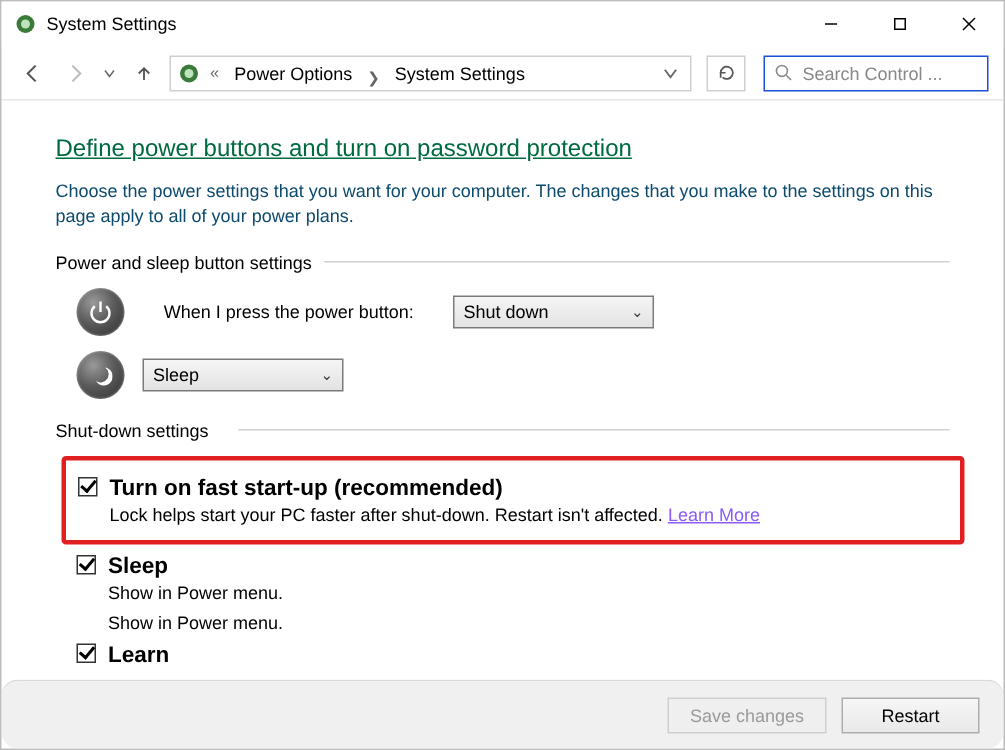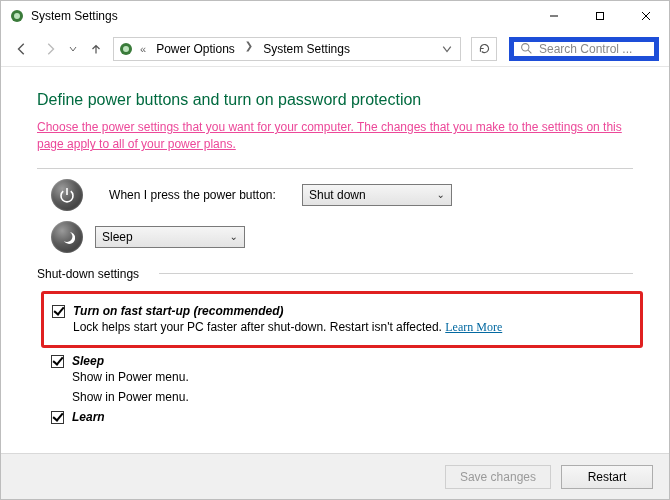--- a/index.html
+++ b/index.html
@@ -58,98 +58,98 @@
     flex: 1;
     height: 24px;
     border: 1px solid #cfcfcf;
     display: flex;
     align-items: center;
     padding: 0 4px;
     gap: 6px;
     background: #fff;
   }
   .addressbar .addr-icon { width: 16px; height: 16px; display: inline-flex; align-items: center; justify-content: center; }
-  .breadcrumb { display: flex; align-items: flex-start; gap: 4px; font-size: 12px; color: #000; }
+  .breadcrumb { display: flex; align-items: flex-end; gap: 4px; font-size: 12px; color: #000; }
   .breadcrumb .chev { color: #666; padding: 0 2px; font-size: 10px; }
   .breadcrumb .seg { padding: 2px 4px; }
   .addressbar .addr-spacer { flex: 1; }
   .addr-caret { width: 18px; display:flex; justify-content:center; color:#666; }
   .refresh-btn {
     width: 26px; height: 24px; border: 1px solid #cfcfcf; display: flex; align-items: center; justify-content: center;
     margin-left: 4px;
   }
   .searchbox {
-    width: 150px; height: 24px; border: 5px solid #1d4ed8; display: flex; align-items: center;
+    width: 150px; height: 24px; border: 1px solid #1d4ed8; display: flex; align-items: center;
     padding: 0 6px; color: #888; margin-left: 6px; gap: 6px;
   }
   .searchbox svg { width: 13px; height: 13px; flex: 0 0 auto; }
   .searchbox .placeholder { white-space: nowrap; overflow: hidden; text-overflow: ellipsis; font-size:12px; }
 
   
   .content {
     position: relative;
     padding: 16px 36px 0 36px;
     height: calc(100% - 30px - 36px - 46px);
     overflow: hidden;
   }
-  .page-title { color: #006a3f; font-size: 16px; margin: 8px 0 10px 0; }
-  .page-desc { font-size: 12px; color: #ec4899; line-height: 1.45; margin: 0 0 14px 0; text-decoration: underline; }
+  .page-title { color: #006a3f; font-size: 16px; margin: 8px 0 10px 0; text-decoration: underline; }
+  .page-desc { font-size: 12px; color: #0c4a6e; line-height: 1.45; margin: 0 0 14px 0; }
 
   .section-label-row {
     display: flex; align-items: center; gap: 8px; margin: 6px 0 10px 0;
   }
   .section-label-row .lbl { font-size: 12px; color: #000; white-space: nowrap; }
   .section-label-row .rule { flex: 1; height: 1px; background: #d0d0d0; }
 
   .setting-row {
     display: flex; align-items: center; gap: 12px; margin: 4px 0 10px 14px;
   }
   .orb {
     width: 32px; height: 32px; border-radius: 50%;
     background: radial-gradient(circle at 35% 30%, #9a9a9a 0%, #5b5b5b 45%, #2c2c2c 100%);
     display: inline-flex; align-items: center; justify-content: center;
     box-shadow: inset 0 0 2px rgba(255,255,255,0.5);
   }
   .orb svg { width: 16px; height: 16px; fill: #fff; }
   .setting-label { width: 195px; font-size: 12px; text-align: center; }
   .combo {
-    width: 150px; height: 22px; border: 1px solid #7a7a7a;
+    width: 134px; height: 22px; border: 1px solid #7a7a7a;
     background: linear-gradient(#f5f5f5, #e3e3e3);
     display: flex; align-items: center; padding: 0 6px; font-size: 12px;
     justify-content: space-between;
   }
   .combo .caret { font-size: 10px; color: #333; }
 
   .shutdown-list { margin: 0 0 0 14px; }
   .chk-row { display: flex; align-items: flex-start; gap: 8px; margin: 4px 0 2px 0; }
   .chk {
     width: 13px; height: 13px; border: 1px solid #333; background: #fff; margin-top: 1px;
     display: inline-flex; align-items: center; justify-content: center; flex: 0 0 auto;
   }
   .chk.checked::after {
     content: ""; display: block; width: 4px; height: 8px; border: solid #000; border-width: 0 2px 2px 0;
     transform: rotate(40deg); margin-top: -2px;
   }
-  .chk-text { font-size: 12px; font-style: italic; }
+  .chk-text { font-size: 15px; }
   .chk-text .bold { font-weight: 600; }
   .chk-sub { font-size: 12px; color: #000; margin: 0 0 6px 21px; }
-  .chk-sub a { color: #0369a1; text-decoration: underline; cursor: pointer; font-family: Liberation Serif, serif; }
+  .chk-sub a { color: #8b5cf6; text-decoration: underline; cursor: pointer; }
 
   .highlight-box {
     border: 3px solid #e02020;
     border-radius: 3px;
     padding: 6px 8px 4px 8px;
     margin: 0 -10px 6px -10px;
   }
 
   
   .footer {
     height: 46px; background: #f0f0f0; border-top: 1px solid #d9d9d9;
     display: flex; align-items: center; justify-content: flex-end;
-    padding: 0 16px; gap: 10px;
+    padding: 0 16px; gap: 10px; border-radius: 11px;
   }
   .btn {
     min-width: 92px; height: 24px; border: 1px solid #adadad;
     background: linear-gradient(#f6f6f6,#e9e9e9);
     font-size: 12px; display: inline-flex; align-items: center; justify-content: center;
     padding: 0 14px;
   }
   .btn.disabled { color: #9a9a9a; background: #efefef; border-color: #cfcfcf; }
 </style>
 </head>
@@ -241,20 +241,21 @@
       </svg>
     <span class="placeholder">Search Control ...</span>
   </div>
 </div>
 
 <div class="content">
   <div class="page-title">Define power buttons and turn on password protection</div>
   <p class="page-desc">Choose the power settings that you want for your computer. The changes that you make to the settings on this page apply to all of your power plans.</p>
 
   <div class="section-label-row">
+    <span class="lbl">Power and sleep button settings</span>
     <span class="rule"></span>
   </div>
 
   <div class="setting-row">
     <span class="orb">
       <svg viewBox="0 0 16 16">
           <path d="M8 1v7" stroke="#fff" stroke-width="1.6" fill="none"></path>
           <path d="M4.2 4.2a6 6 0 1 0 7.6 0" stroke="#fff" stroke-width="1.6" fill="none"></path>
         </svg>
     </span>

